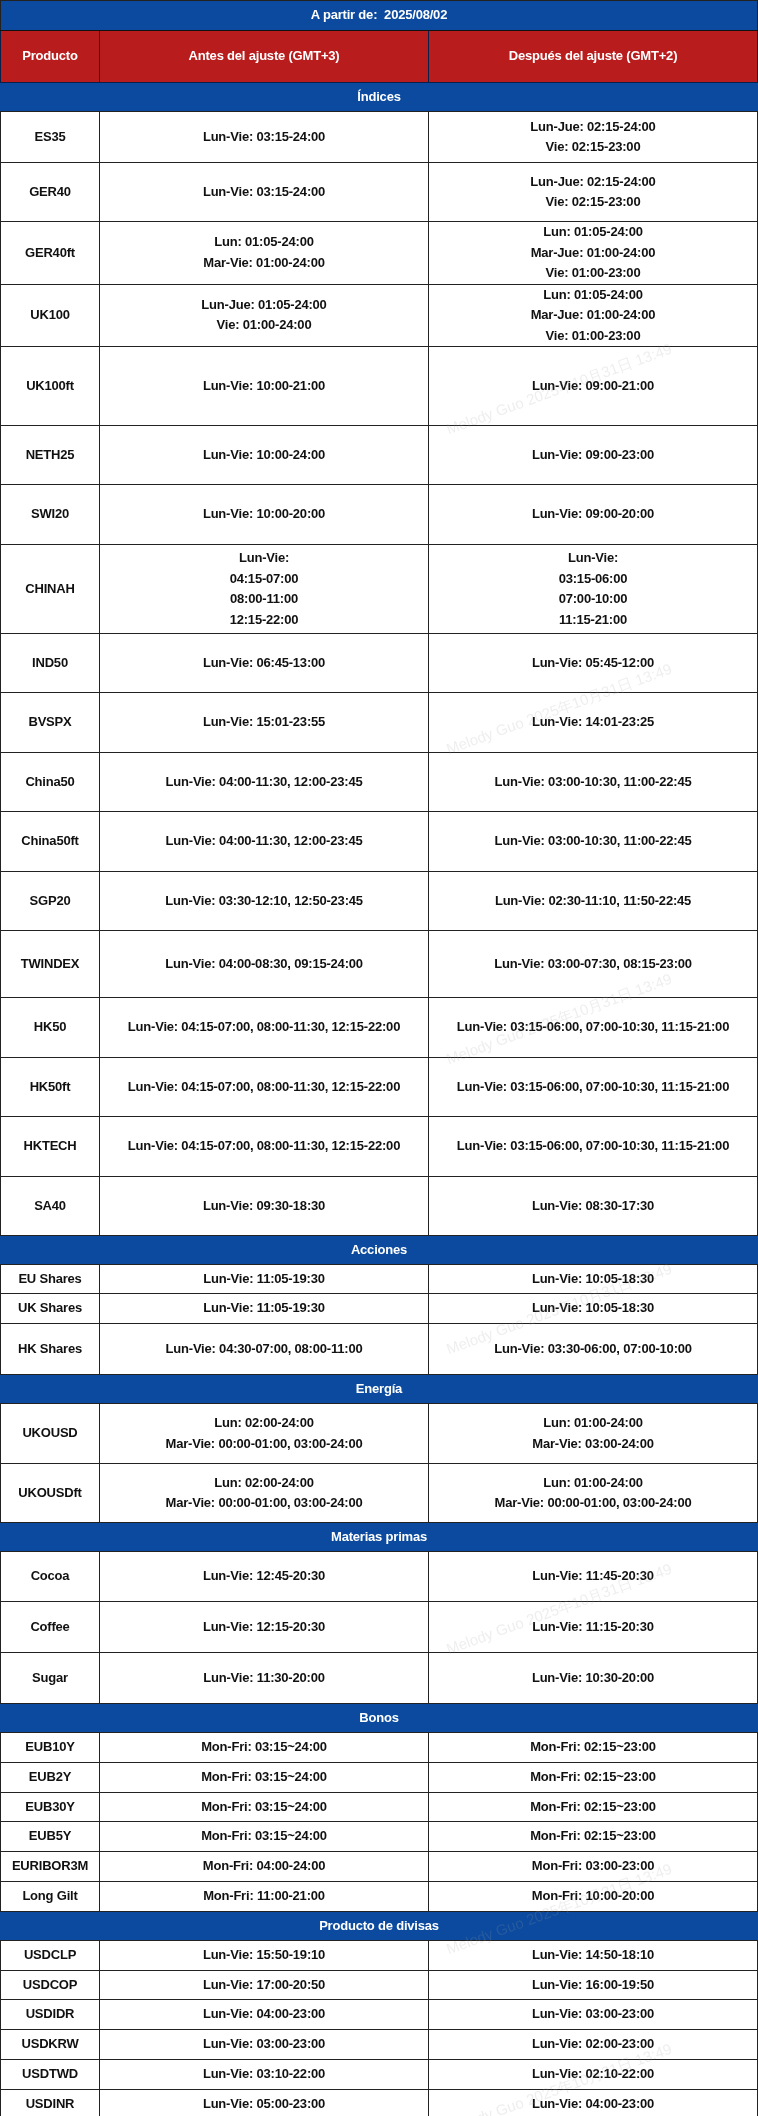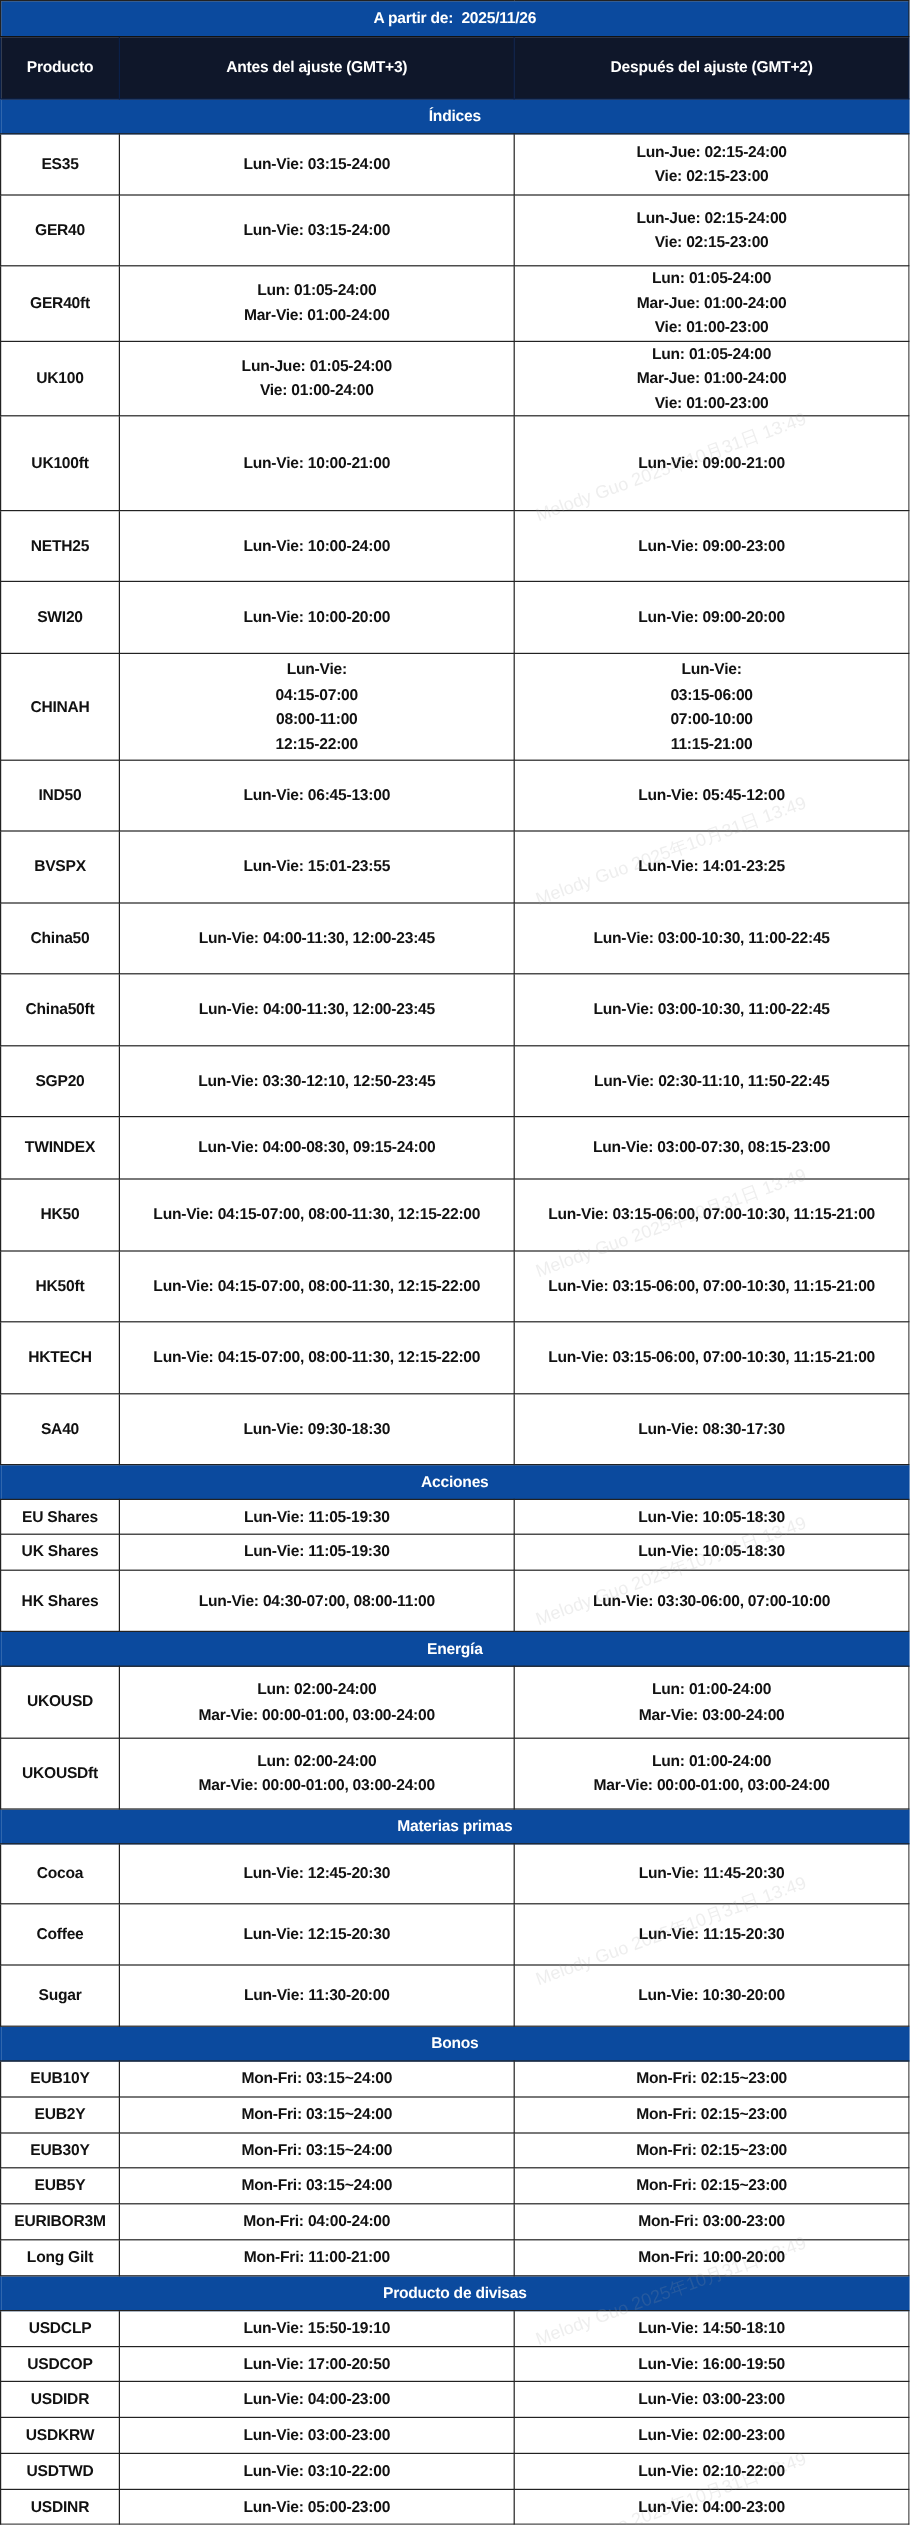--- a/index.html
+++ b/index.html
@@ -25,21 +25,21 @@
       letter-spacing: -0.2px;
     }
     tr.title-row th {
       background: #0b4a9e;
       color: #fff;
       height: 30px;
       font-size: 13px;
       border-bottom: 1.5px solid #111;
     }
     tr.head-row th {
-      background: #0f172a;
+      background: #b91c1c;
       color: #fff;
       height: 52px;
       font-size: 13px;
       border-color: #0a2049;
     }
     tr.section-row td {
       background: #0b4a9e;
       color: #fff;
       height: 29px;
       font-size: 13px;
@@ -64,21 +64,21 @@
   <table class="sched">
     <colgroup>
       <col class="c-prod">
         <col class="c-before">
         <col class="c-after">
     </colgroup>
     <thead>
       <tr class="title-row">
         <th colspan="3">
           <span>A partir de:</span>&nbsp;
-          <span>2025/11/26</span>
+          <span>2025/08/02</span>
         </th>
       </tr>
       <tr class="head-row">
         <th>Producto</th>
         <th>Antes del ajuste (GMT+3)</th>
         <th>Después del ajuste (GMT+2)</th>
       </tr>
     </thead>
     <tbody id="tbody">
         <tr class="section-row">
@@ -208,21 +208,21 @@
         </tr>
         <tr style="height: 59px;">
           <td class="prod">SGP20</td>
           <td>
             <span class="ln">Lun-Vie: 03:30-12:10, 12:50-23:45</span>
           </td>
           <td>
             <span class="ln">Lun-Vie: 02:30-11:10, 11:50-22:45</span>
           </td>
         </tr>
-        <tr style="height: 52px;">
+        <tr style="height: 67px;">
           <td class="prod">TWINDEX</td>
           <td>
             <span class="ln">Lun-Vie: 04:00-08:30, 09:15-24:00</span>
           </td>
           <td>
             <span class="ln">Lun-Vie: 03:00-07:30, 08:15-23:00</span>
           </td>
         </tr>
         <tr style="height: 60px; padding-left: 28px;">
           <td class="prod">HK50</td>

